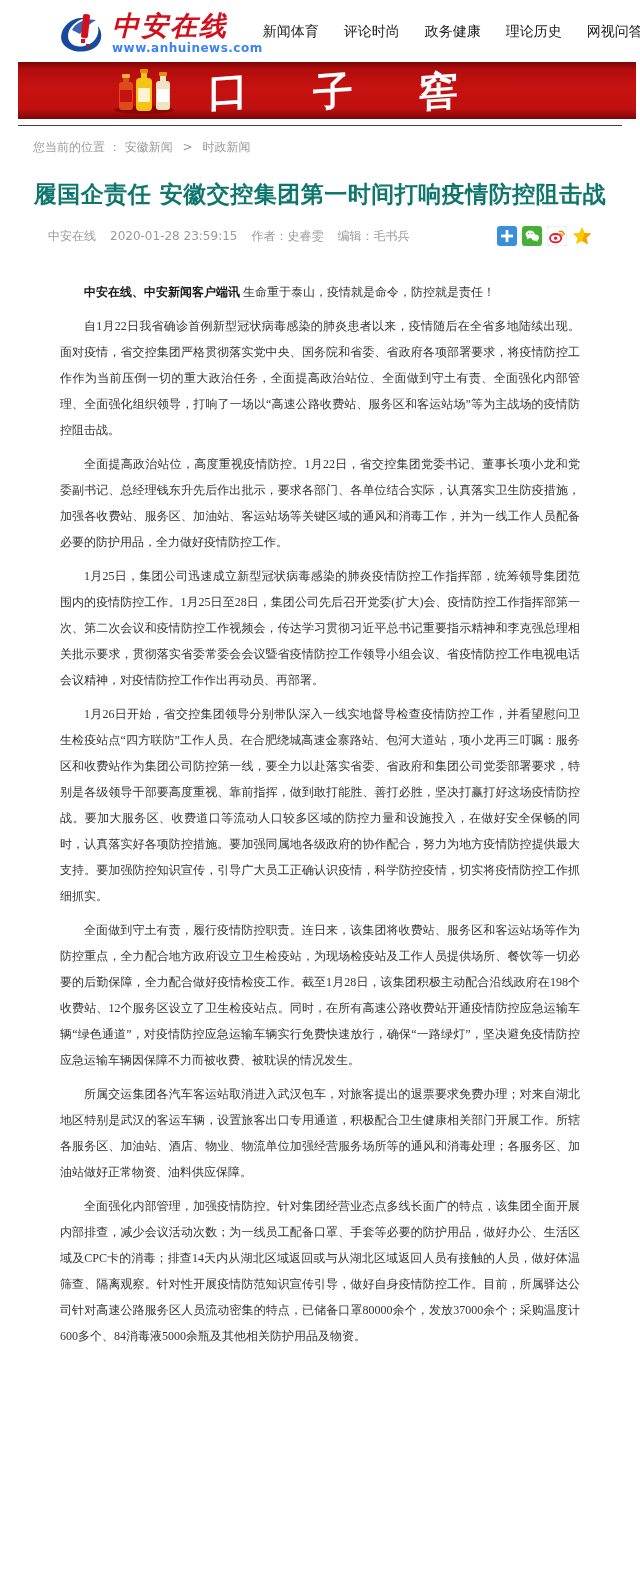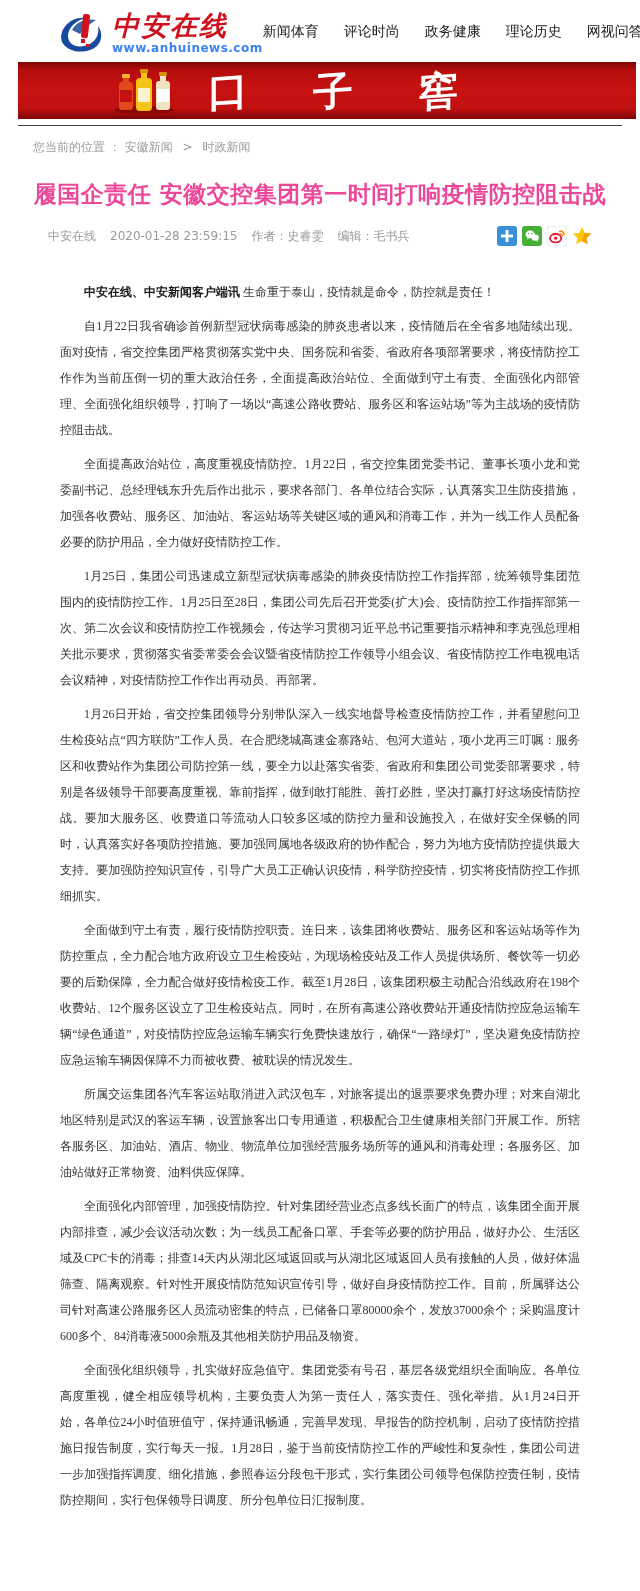--- a/index.html
+++ b/index.html
@@ -56,21 +56,21 @@
     border-top: 1px solid #404040;
     padding: 13px 0 0 15px;
     font-size: 12px; color: #9a9a9a;
   }
   .breadcrumb-wrap a { color: #9a9a9a; text-decoration: none; cursor: pointer; }
   .crumb-sep { margin: 0 6px; }
   
   .article-title {
     margin: 22px 30px 0;
     text-align: center;
-    font-size: 23px; font-weight: bold; color: #ec4899;
+    font-size: 23px; font-weight: bold; color: #0f766e;
     line-height: 32px;
     letter-spacing: .5px;
   }
   .meta-row {
     display: flex; align-items: center;
     margin: 16px 48px 0;
     font-size: 12px; color: #999;
     white-space: nowrap;
   }
   .meta-row .m { margin-right: 14px; }
@@ -213,15 +213,14 @@
 
   <div class="article-body" id="article-body">
     <p><span class="lead-bold">中安在线、中安新闻客户端讯</span><span> 生命重于泰山，疫情就是命令，防控就是责任！</span></p>
   <p>自1月22日我省确诊首例新型冠状病毒感染的肺炎患者以来，疫情随后在全省多地陆续出现。面对疫情，省交控集团严格贯彻落实党中央、国务院和省委、省政府各项部署要求，将疫情防控工作作为当前压倒一切的重大政治任务，全面提高政治站位、全面做到守土有责、全面强化内部管理、全面强化组织领导，打响了一场以“高速公路收费站、服务区和客运站场”等为主战场的疫情防控阻击战。</p>
       <p>全面提高政治站位，高度重视疫情防控。1月22日，省交控集团党委书记、董事长项小龙和党委副书记、总经理钱东升先后作出批示，要求各部门、各单位结合实际，认真落实卫生防疫措施，加强各收费站、服务区、加油站、客运站场等关键区域的通风和消毒工作，并为一线工作人员配备必要的防护用品，全力做好疫情防控工作。</p>
       <p>1月25日，集团公司迅速成立新型冠状病毒感染的肺炎疫情防控工作指挥部，统筹领导集团范围内的疫情防控工作。1月25日至28日，集团公司先后召开党委(扩大)会、疫情防控工作指挥部第一次、第二次会议和疫情防控工作视频会，传达学习贯彻习近平总书记重要指示精神和李克强总理相关批示要求，贯彻落实省委常委会会议暨省疫情防控工作领导小组会议、省疫情防控工作电视电话会议精神，对疫情防控工作作出再动员、再部署。</p>
       <p>1月26日开始，省交控集团领导分别带队深入一线实地督导检查疫情防控工作，并看望慰问卫生检疫站点“四方联防”工作人员。在合肥绕城高速金寨路站、包河大道站，项小龙再三叮嘱：服务区和收费站作为集团公司防控第一线，要全力以赴落实省委、省政府和集团公司党委部署要求，特别是各级领导干部要高度重视、靠前指挥，做到敢打能胜、善打必胜，坚决打赢打好这场疫情防控战。要加大服务区、收费道口等流动人口较多区域的防控力量和设施投入，在做好安全保畅的同时，认真落实好各项防控措施。要加强同属地各级政府的协作配合，努力为地方疫情防控提供最大支持。要加强防控知识宣传，引导广大员工正确认识疫情，科学防控疫情，切实将疫情防控工作抓细抓实。</p>
       <p>全面做到守土有责，履行疫情防控职责。连日来，该集团将收费站、服务区和客运站场等作为防控重点，全力配合地方政府设立卫生检疫站，为现场检疫站及工作人员提供场所、餐饮等一切必要的后勤保障，全力配合做好疫情检疫工作。截至1月28日，该集团积极主动配合沿线政府在198个收费站、12个服务区设立了卫生检疫站点。同时，在所有高速公路收费站开通疫情防控应急运输车辆“绿色通道”，对疫情防控应急运输车辆实行免费快速放行，确保“一路绿灯”，坚决避免疫情防控应急运输车辆因保障不力而被收费、被耽误的情况发生。</p>
       <p>所属交运集团各汽车客运站取消进入武汉包车，对旅客提出的退票要求免费办理；对来自湖北地区特别是武汉的客运车辆，设置旅客出口专用通道，积极配合卫生健康相关部门开展工作。所辖各服务区、加油站、酒店、物业、物流单位加强经营服务场所等的通风和消毒处理；各服务区、加油站做好正常物资、油料供应保障。</p>
       <p>全面强化内部管理，加强疫情防控。针对集团经营业态点多线长面广的特点，该集团全面开展内部排查，减少会议活动次数；为一线员工配备口罩、手套等必要的防护用品，做好办公、生活区域及CPC卡的消毒；排查14天内从湖北区域返回或与从湖北区域返回人员有接触的人员，做好体温筛查、隔离观察。针对性开展疫情防范知识宣传引导，做好自身疫情防控工作。目前，所属驿达公司针对高速公路服务区人员流动密集的特点，已储备口罩80000余个，发放37000余个；采购温度计600多个、84消毒液5000余瓶及其他相关防护用品及物资。</p>
-      <p>全面强化组织领导，扎实做好应急值守。集团党委有号召，基层各级党组织全面响应。各单位高度重视，健全相应领导机构，主要负责人为第一责任人，落实责任、强化举措。从1月24日开始，各单位24小时值班值守，保持通讯畅通，完善早发现、早报告的防控机制，启动了疫情防控措施日报告制度，实行每天一报。1月28日，鉴于当前疫情防控工作的严峻性和复杂性，集团公司进一步加强指挥调度、细化措施，参照春运分段包干形式，实行集团公司领导包保防控责任制，疫情防控期间，实行包保领导日调度、所分包单位日汇报制度。</p>
     </div>
 </main>
 
 </body></html>

